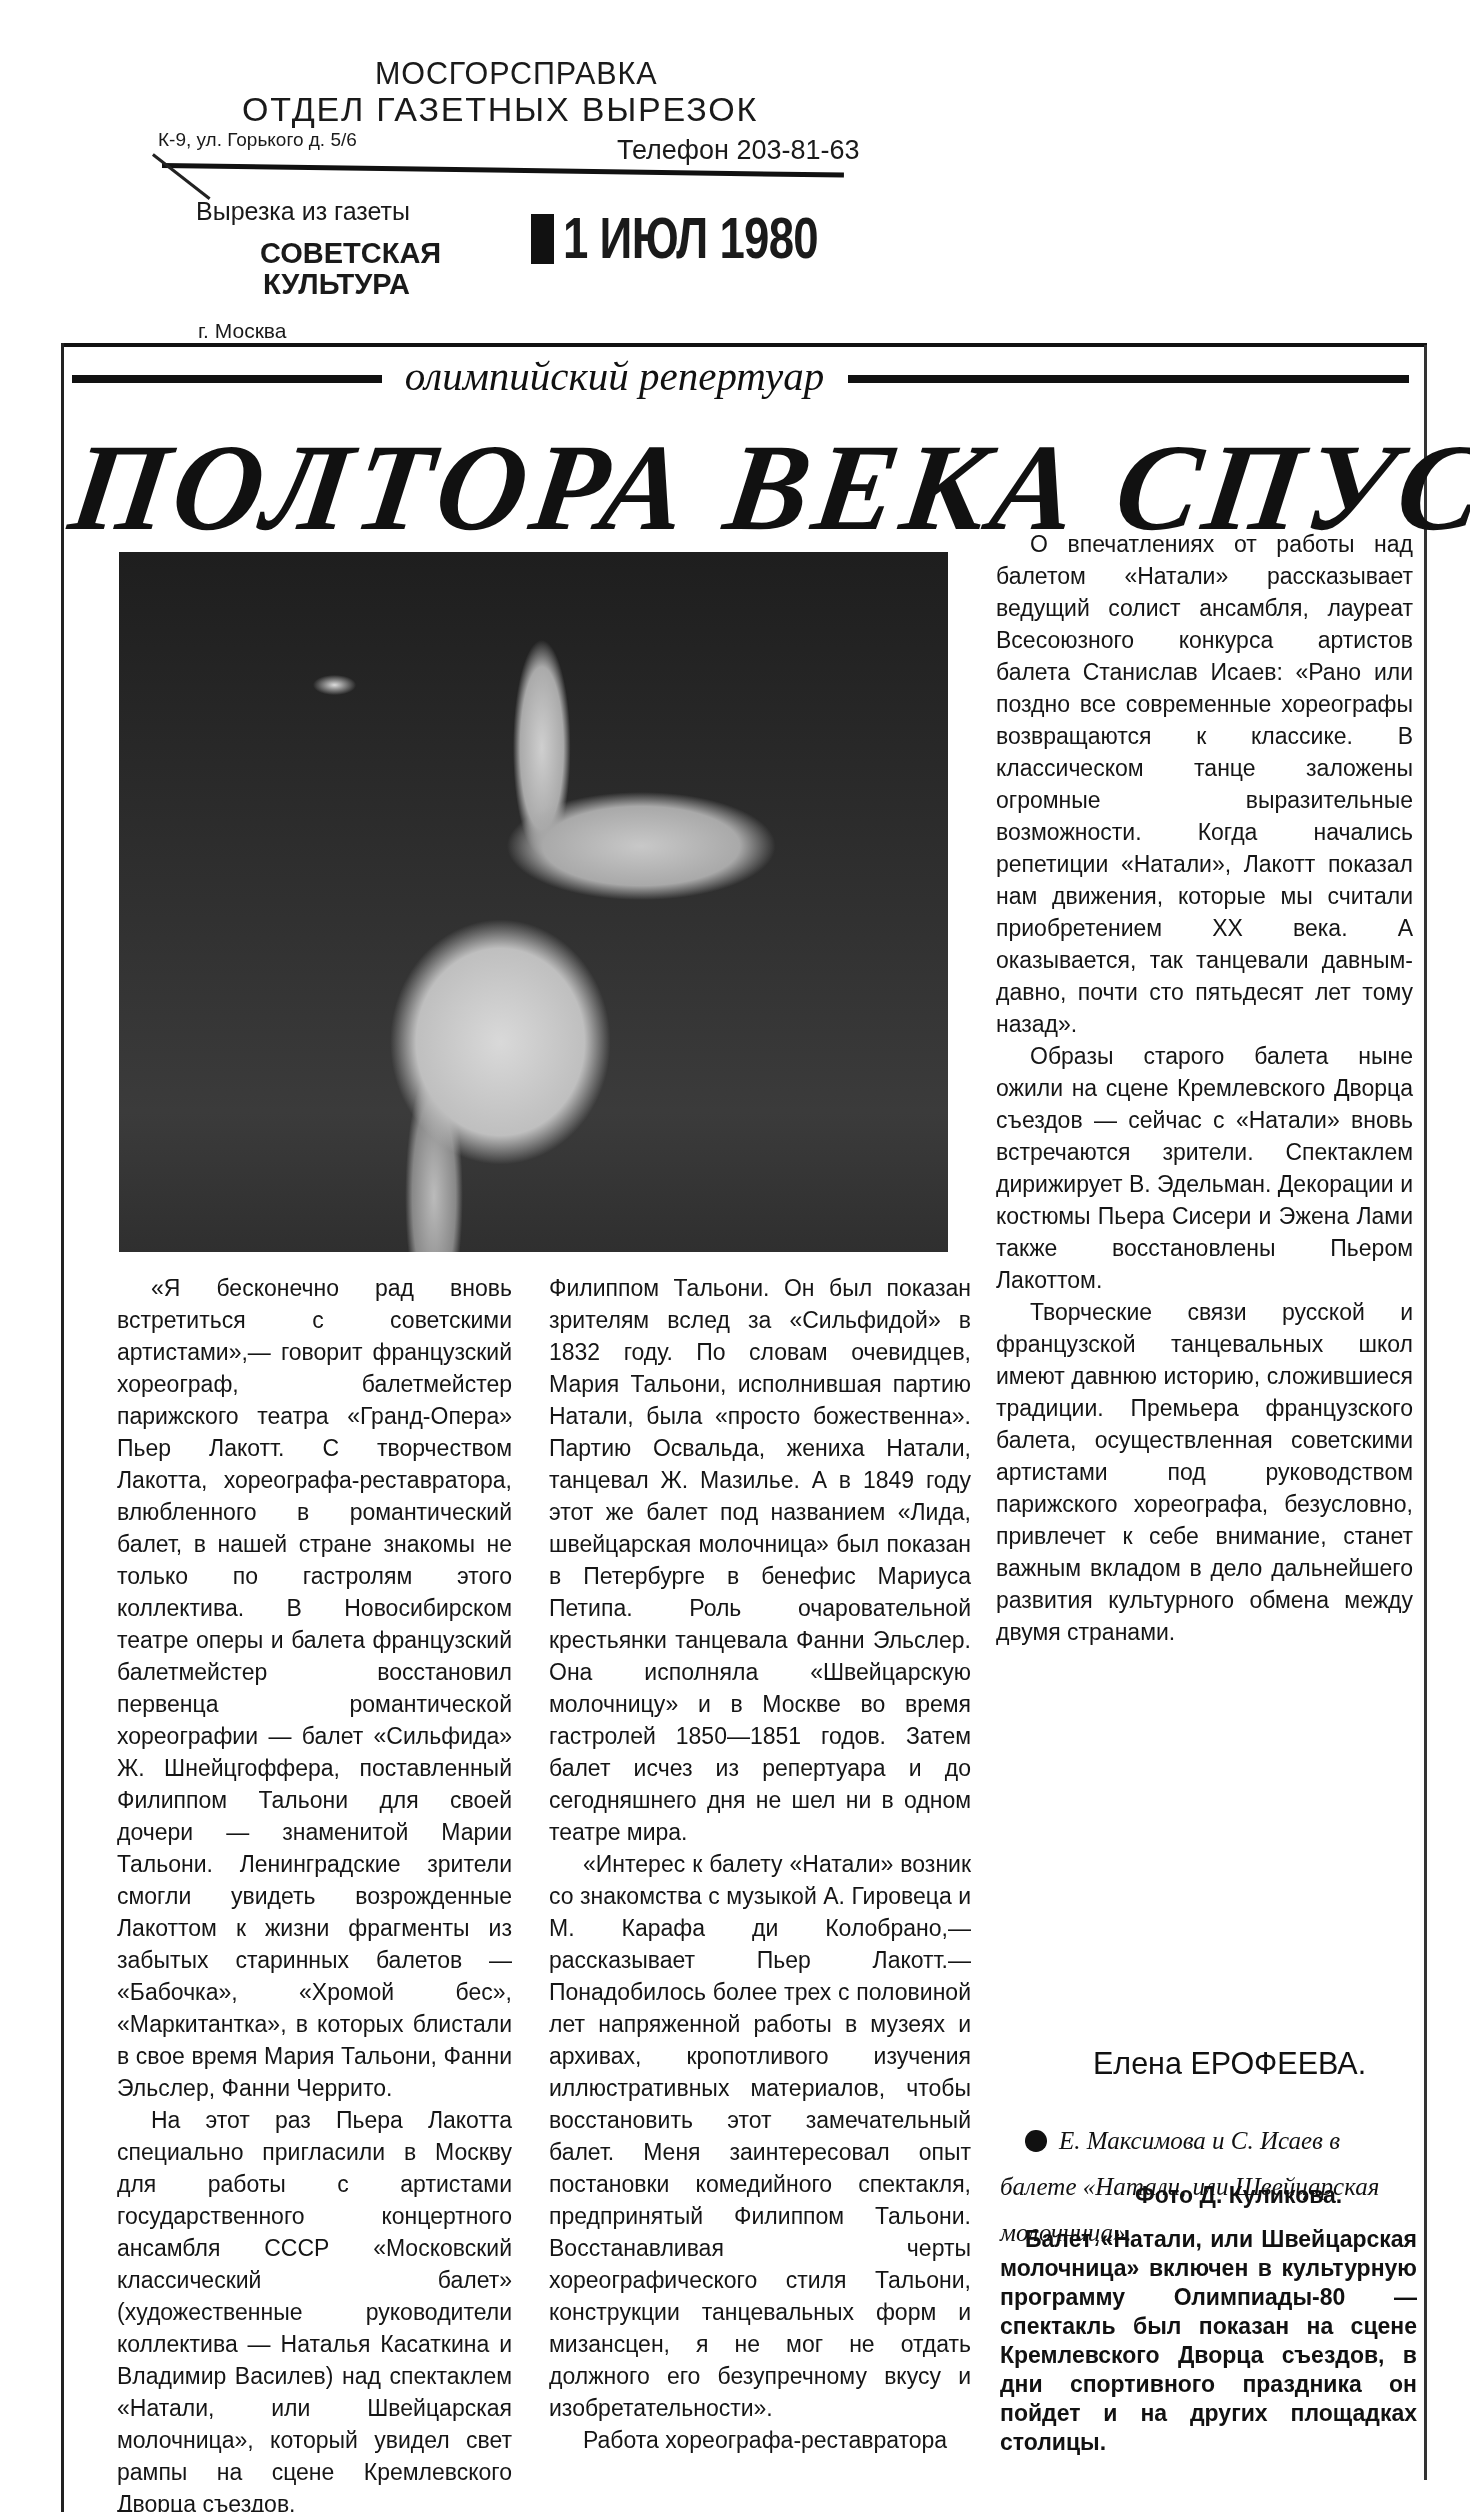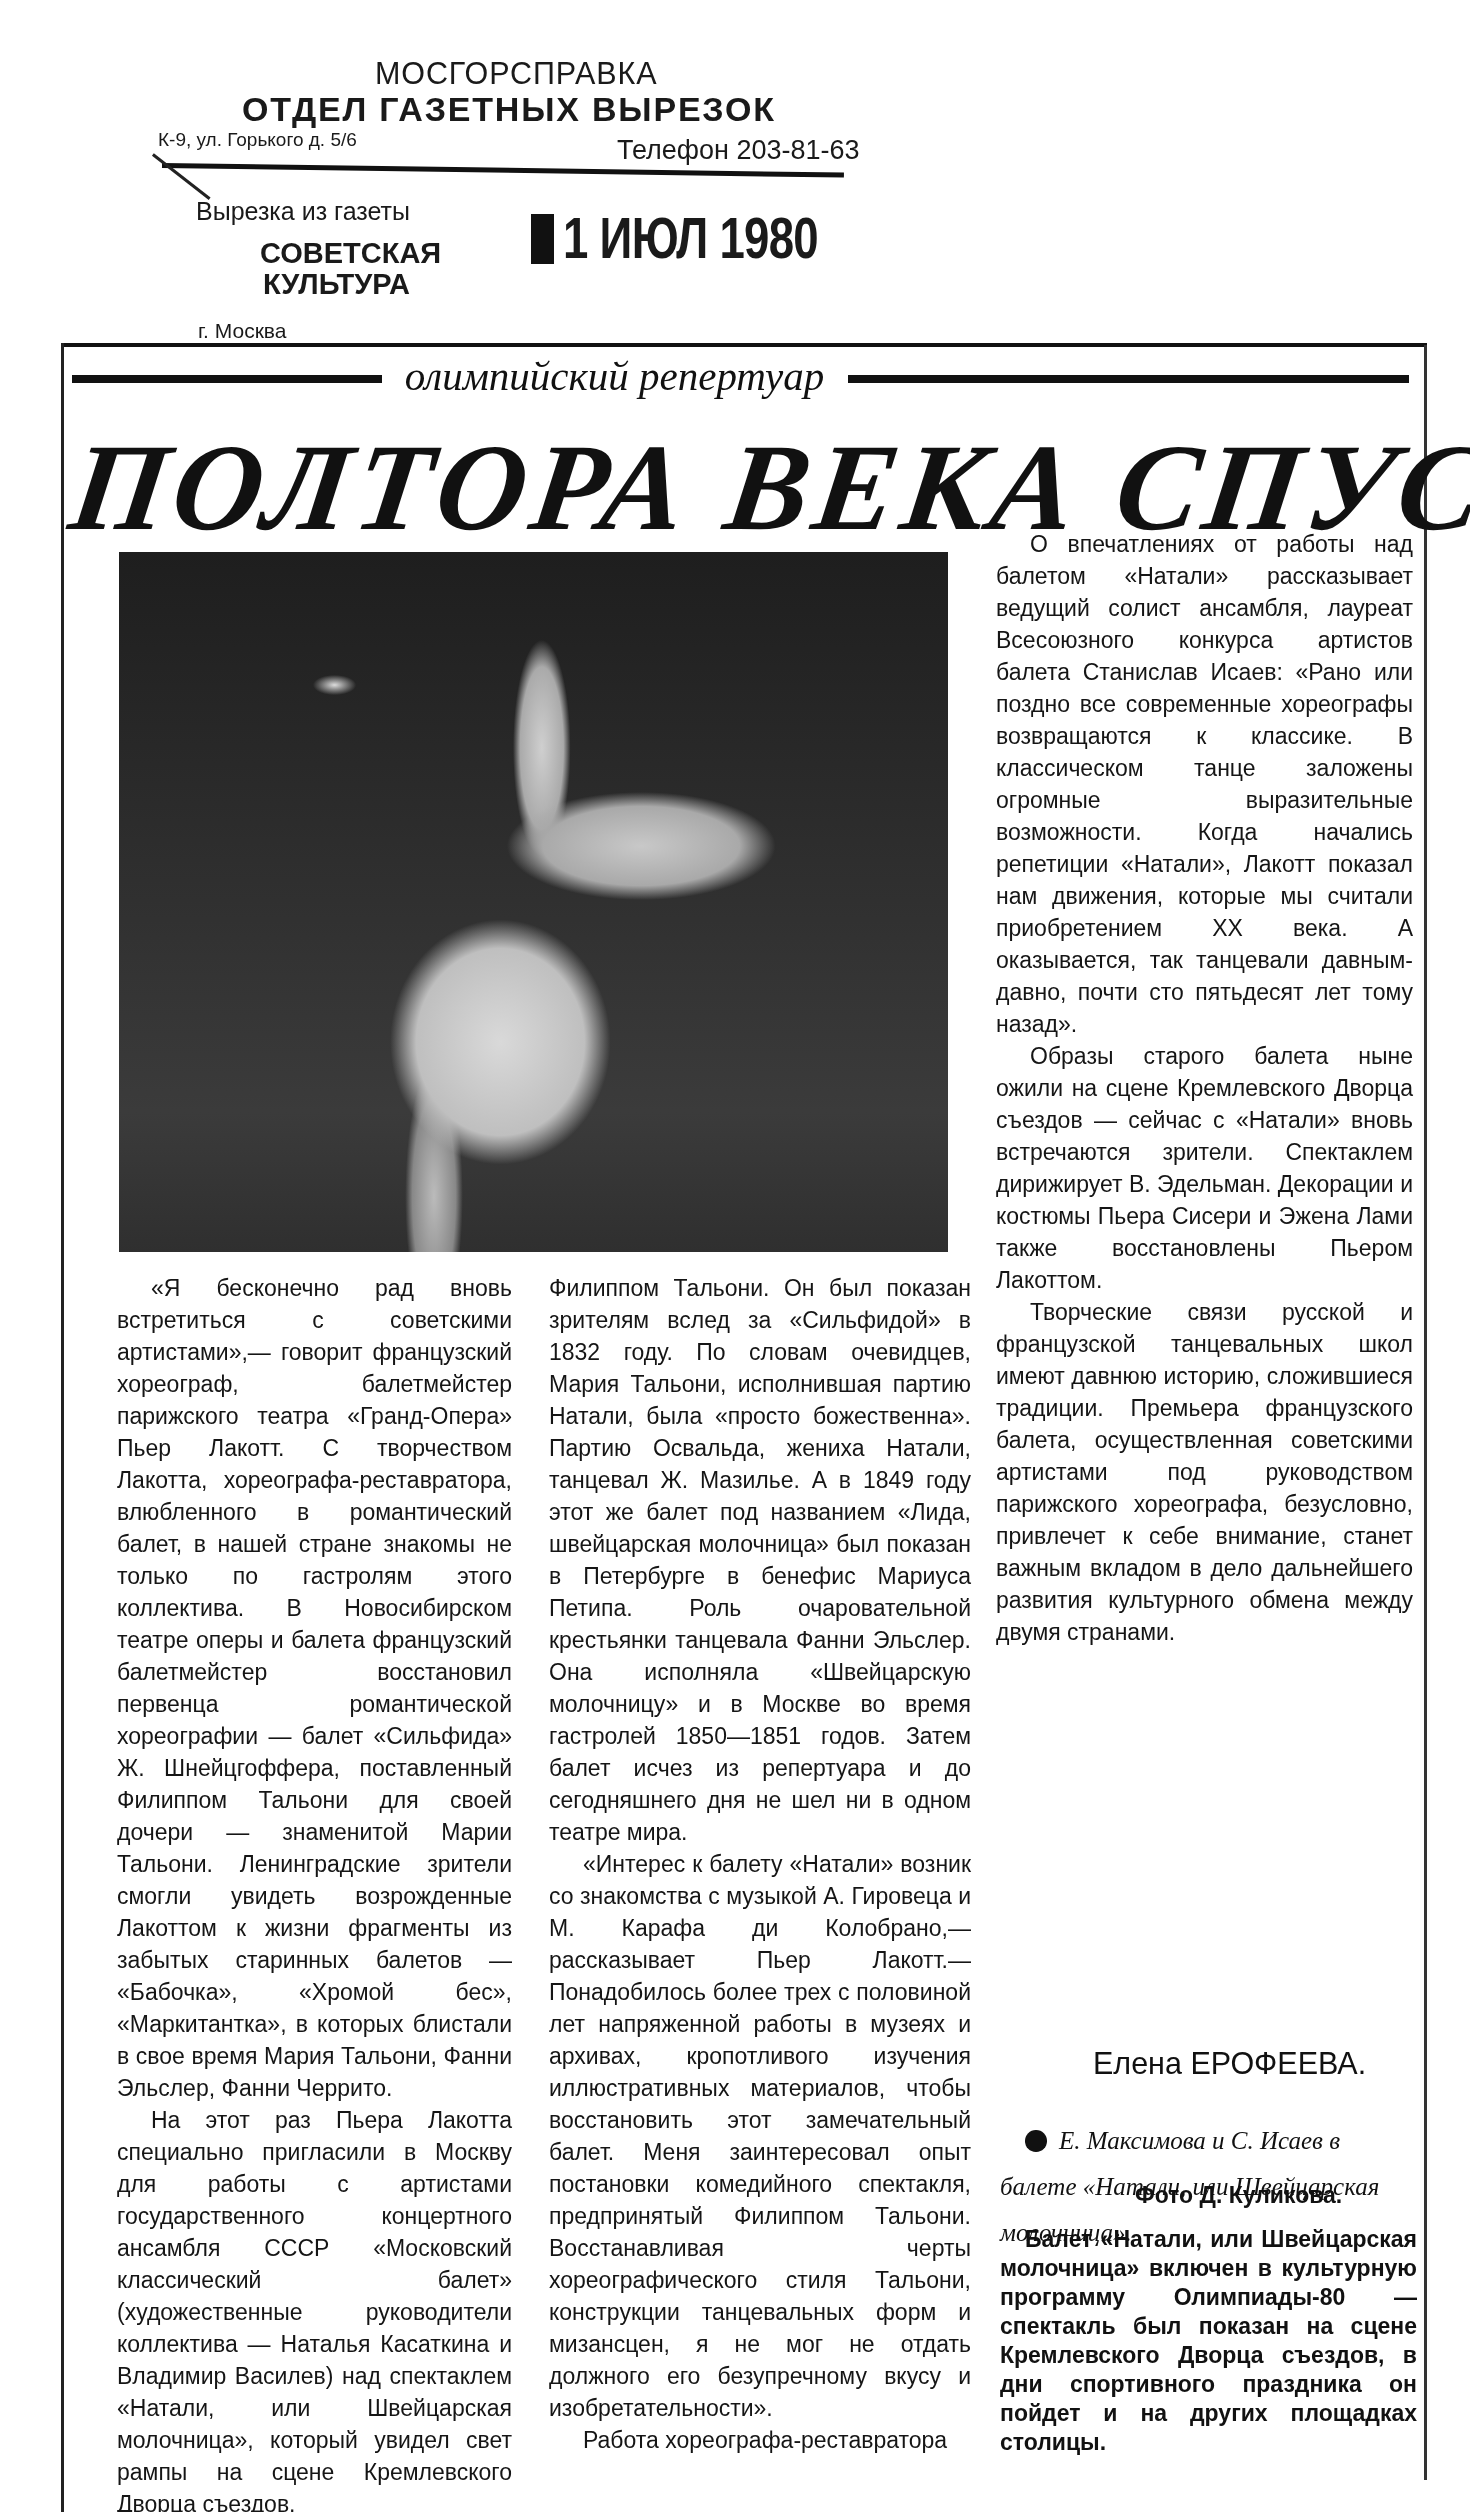--- a/index.html
+++ b/index.html
@@ -2,21 +2,21 @@
 <html style="font-size:14.4px"><head>
 <meta charset="utf-8">
 <style>
   html, body { margin:0; padding:0; background:#ffffff; }
   body { width:1471px; height:2512px; position:relative; overflow:hidden; color:#111; }
   .abs { position:absolute; }
 
   
   .stamp { font-family:"Liberation Sans", sans-serif; color:#1a1a1a; }
   .stamp-title { left:375px; top:56px; font-size:30.5px; letter-spacing:0.9px; }
-  .stamp-dept { left:242px; top:90px; font-size:34px; font-weight:bold; letter-spacing:1.8px; }
+  .stamp-dept { left:242px; top:90px; font-size:34px; font-weight:normal; letter-spacing:1.8px; }
   .stamp-addr { left:158px; top:129px; font-size:19px; }
   .stamp-phone { left:617px; top:135px; font-size:27px; }
   .stamp-line { left:162px; top:163px; width:682px; height:4.5px; background:#111; transform:rotate(0.8deg); transform-origin:left; }
   .stamp-diag { left:153px; top:153px; width:72px; height:2.7px; background:#222; transform:rotate(38deg); transform-origin:left; }
   .stamp-cut { left:196px; top:197px; font-size:25px; }
   .stamp-paper { left:260px; top:238px; font-size:29px; font-weight:bold; line-height:30.5px; text-align:center; width:153px; }
   .stamp-city { left:162px; top:319px; font-size:21px;margin-left:36px; }
   .stamp-date { left:529px; top:205px; font-size:57px; font-weight:bold; letter-spacing:-0.9px; font-family:"Liberation Sans", sans-serif; transform:scaleX(0.8); transform-origin:left; }
   .stamp-mark { left:531px; top:214px; width:23px; height:50px; background:#111; }
 

